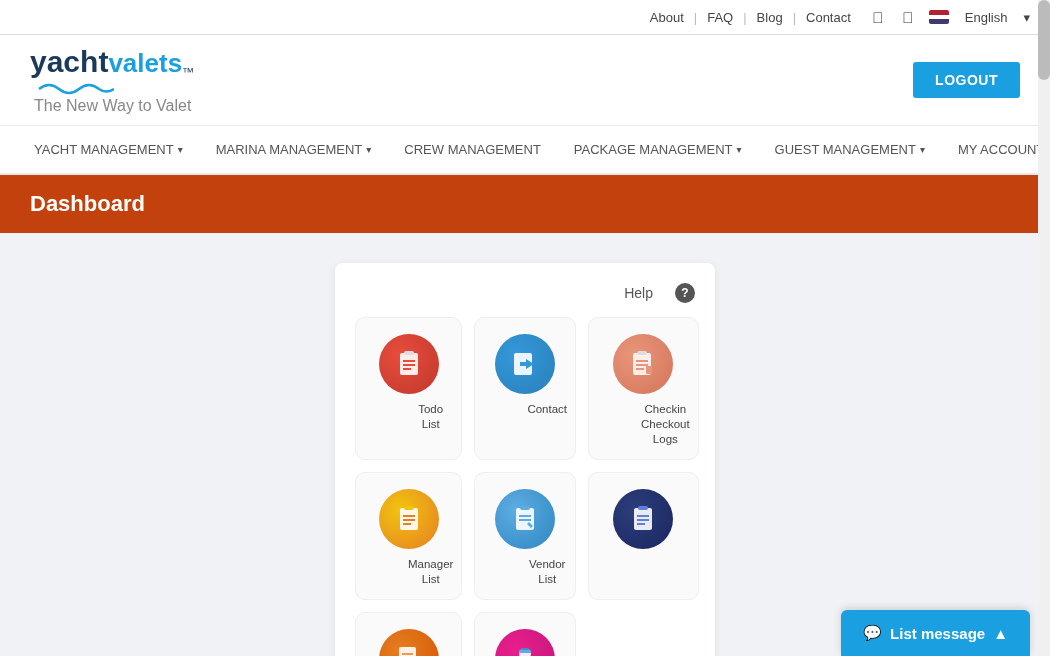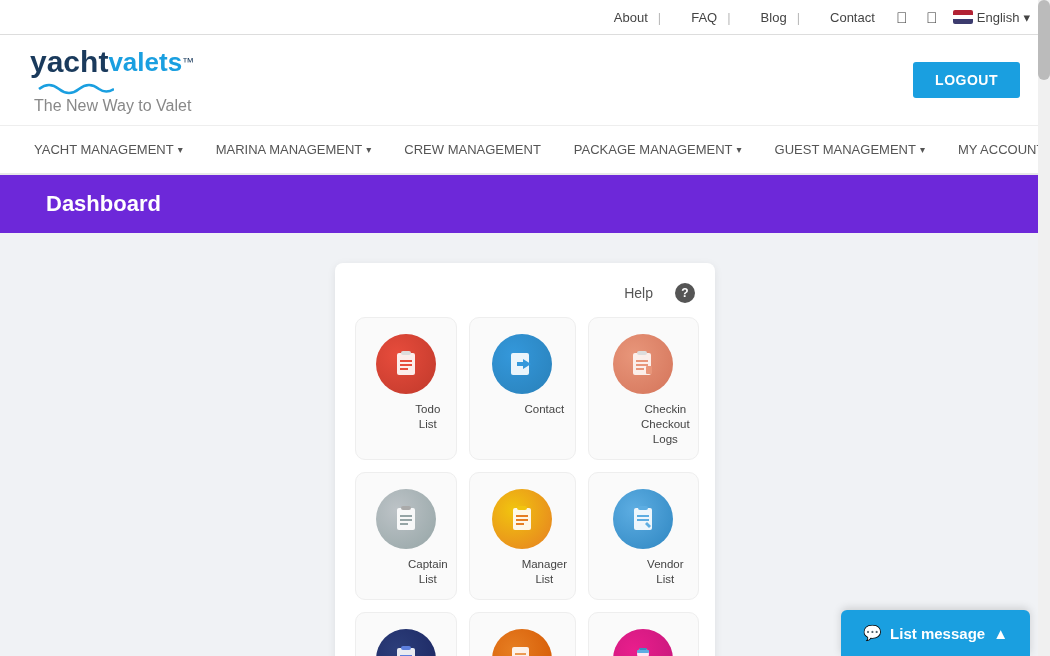--- a/index.html
+++ b/index.html
@@ -10,25 +10,25 @@
       background: #fff;
       border-bottom: 1px solid #ddd;
       padding: 6px 20px;
       display: flex;
       justify-content: flex-end;
       align-items: center;
       gap: 10px;
       font-size: 13px;
       color: #444;
     }
-    .top-bar a { color: #444; text-decoration: none; margin-left: 20px; }
+    .top-bar a { color: #444; text-decoration: none; }
     .top-bar .sep { color: #bbb; }
     .social-icons { display: flex; gap: 8px; margin-left: 6px; }
     .social-icon { width: 22px; height: 22px; display: flex; align-items: center; justify-content: center; font-size: 15px; color: #333; cursor: pointer; }
-    .lang-selector { display: flex; align-items: center; gap: 4px; cursor: pointer; }
+    .lang-selector { display: flex; align-items: center; gap: 16px; cursor: pointer; }
     .flag { width: 20px; height: 14px; background: linear-gradient(to bottom, #B22234 33%, #fff 33%, #fff 66%, #3C3B6E 66%); border-radius: 2px; display: inline-block; }
 
     
     .header {
       background: #fff;
       padding: 10px 30px;
       display: flex;
       align-items: center;
       justify-content: space-between;
       border-bottom: 1px solid #eee;
@@ -62,22 +62,22 @@
       display: flex;
       align-items: center;
       gap: 4px;
       white-space: nowrap;
       position: relative;
     }
     .nav-item .caret { font-size: 10px; }
 
     
     .dashboard-banner {
-      background: #6d28d9;
-      padding: 16px 46px;
+      background: #c2410c;
+      padding: 16px 30px;
       color: #fff;
       font-size: 22px;
       font-weight: bold;
     }
 
     
     .main-content {
       padding: 30px;
       min-height: 420px;
       display: flex;
@@ -183,21 +183,21 @@
       height: 80px;
       background: #bbb;
       border-radius: 6px;
       position: absolute;
       top: 0;
     }
 
     
     .logo-container { display: flex; flex-direction: column; }
     .logo-main {
-      display: flex; align-items: center;
+      display: flex; align-items: flex-end;
     }
     .logo-yacht { color: #1a3a5c; font-size: 30px; font-weight: 900; font-family: 'Arial Black', sans-serif; }
     .logo-valets { color: #1a9fe0; font-size: 26px; font-weight: 900; font-family: 'Arial Black', sans-serif; }
     .logo-tm { color: #1a3a5c; font-size: 12px; vertical-align: super; }
     .logo-wave {
       width: 80px; height: 18px;
       margin-left: 4px;
     }
   </style>
 </head>
@@ -285,32 +285,20 @@
               <rect x="9" y="2" width="10" height="4" rx="2" fill="#ddd"></rect>
               <line x1="8" y1="12" x2="20" y2="12" stroke="#e8967a" stroke-width="2"></line>
               <line x1="8" y1="16" x2="20" y2="16" stroke="#e8967a" stroke-width="2"></line>
               <line x1="8" y1="20" x2="16" y2="20" stroke="#e8967a" stroke-width="2"></line>
               <rect x="18" y="17" width="6" height="8" rx="1" fill="#e8967a"></rect>
             </svg>
           </div>
           <div class="grid-item-label">Checkin Checkout Logs</div>
         </div>
         <div class="grid-item">
-          <div class="icon-circle icon-gray">
-            <svg width="30" height="30" viewBox="0 0 30 30">
-              <rect x="6" y="4" width="18" height="22" rx="2" fill="white" opacity="0.9"></rect>
-              <rect x="10" y="2" width="10" height="4" rx="2" fill="#aaa"></rect>
-              <line x1="9" y1="12" x2="21" y2="12" stroke="#95a5a6" stroke-width="2"></line>
-              <line x1="9" y1="16" x2="21" y2="16" stroke="#95a5a6" stroke-width="2"></line>
-              <line x1="9" y1="20" x2="17" y2="20" stroke="#95a5a6" stroke-width="2"></line>
-            </svg>
-          </div>
-          <div class="grid-item-label">Captain List</div>
-        </div>
-        <div class="grid-item">
           <div class="icon-circle icon-yellow">
             <svg width="30" height="30" viewBox="0 0 30 30">
               <rect x="6" y="4" width="18" height="22" rx="2" fill="white" opacity="0.9"></rect>
               <rect x="10" y="2" width="10" height="4" rx="2" fill="#f1c40f"></rect>
               <line x1="9" y1="12" x2="21" y2="12" stroke="#e67e22" stroke-width="2"></line>
               <line x1="9" y1="16" x2="21" y2="16" stroke="#e67e22" stroke-width="2"></line>
               <line x1="9" y1="20" x2="17" y2="20" stroke="#e67e22" stroke-width="2"></line>
             </svg>
           </div>
           <div class="grid-item-label">Manager List</div>

